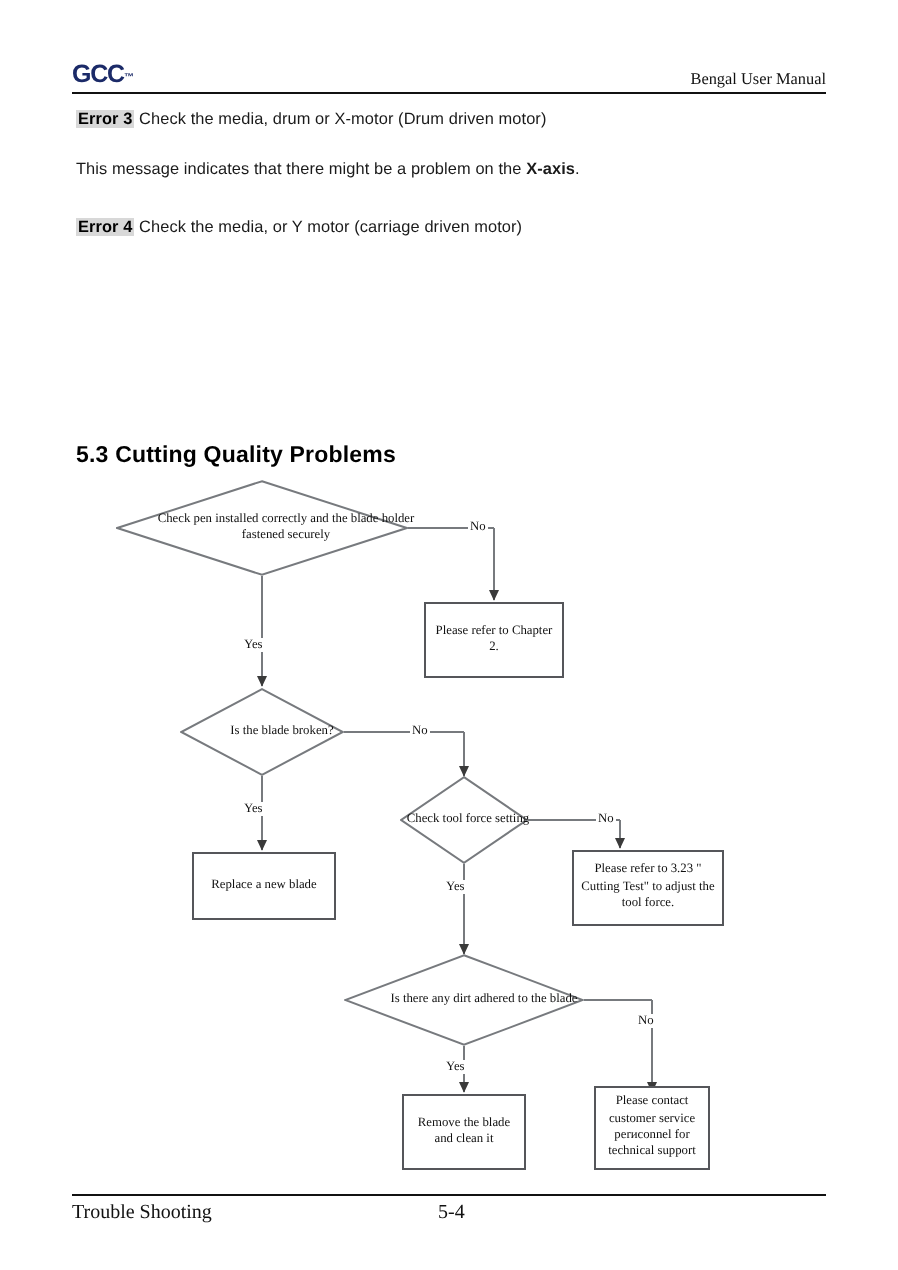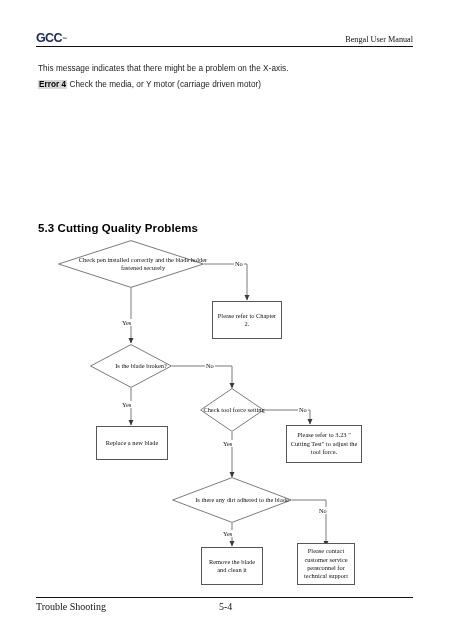--- a/index.html
+++ b/index.html
@@ -67,28 +67,28 @@
   }
   .para {
     font-family: "Liberation Sans", sans-serif;
     font-size: 8.2px;
     line-height: 15.5px;
     color: #1a1a1a;
     margin: 0;
     letter-spacing: 0.05px;
   }
   .para.gap-top { margin-top: 9px; }
-  .para.gap-big { margin-top: 0; }
+  .para.gap-big { margin-top: 14px; }
   .err-tag {
     background: #d8d8d8;
     font-weight: bold;
     padding: 0px 1px;
     color: #000;
   }
-  .bold { font-weight: normal; }
+  .bold { font-weight: bold; }
 
   .section-head {
     position: absolute;
     left: 38px;
     top: 222px;
     font-family: "Liberation Sans", sans-serif;
     font-weight: bold;
     font-size: 11.5px;
     color: #000;
     letter-spacing: 0.1px;
@@ -182,20 +182,24 @@
 
 <div class="page">
 
   <div class="header">
     <div class="logo"><span>GCC</span><span class="tm">™</span></div>
     <div class="header-title">Bengal User Manual</div>
   </div>
 
   <div class="content">
 
+    <p class="para">
+      <span class="err-tag">Error 3</span>
+      <span>Check the media, drum or X-motor (Drum driven motor)</span>
+    </p>
 
     <p class="para gap-top"><span>This message indicates that there might be a problem on the </span><span class="bold">X-axis</span><span>.</span></p>
 
 
     <p class="para gap-big">
       <span class="err-tag">Error 4</span>
       <span>Check the media, or Y motor (carriage driven motor)</span>
     </p>
 
 

